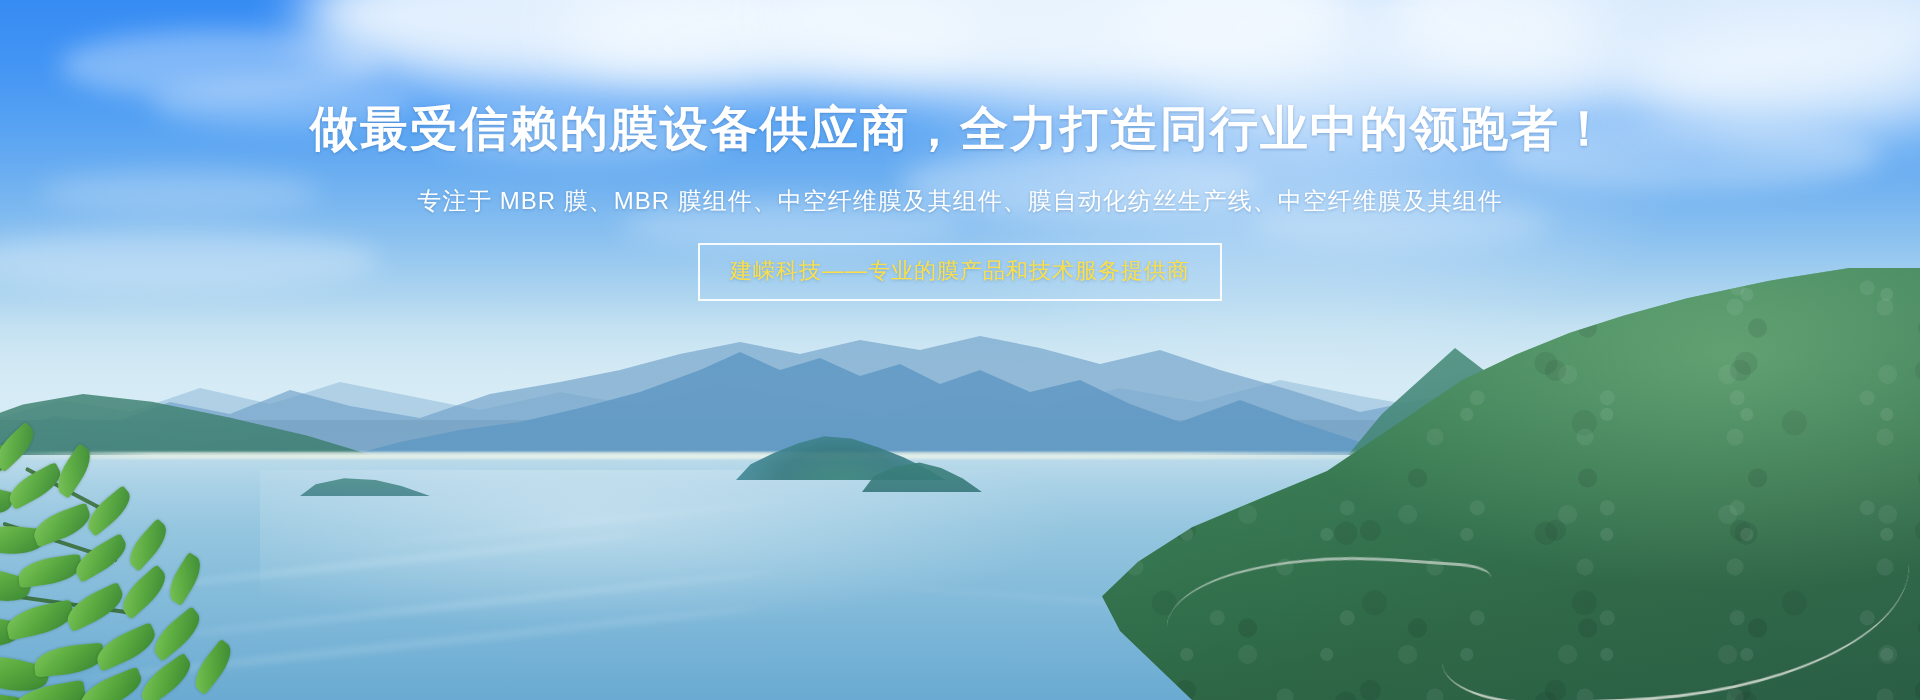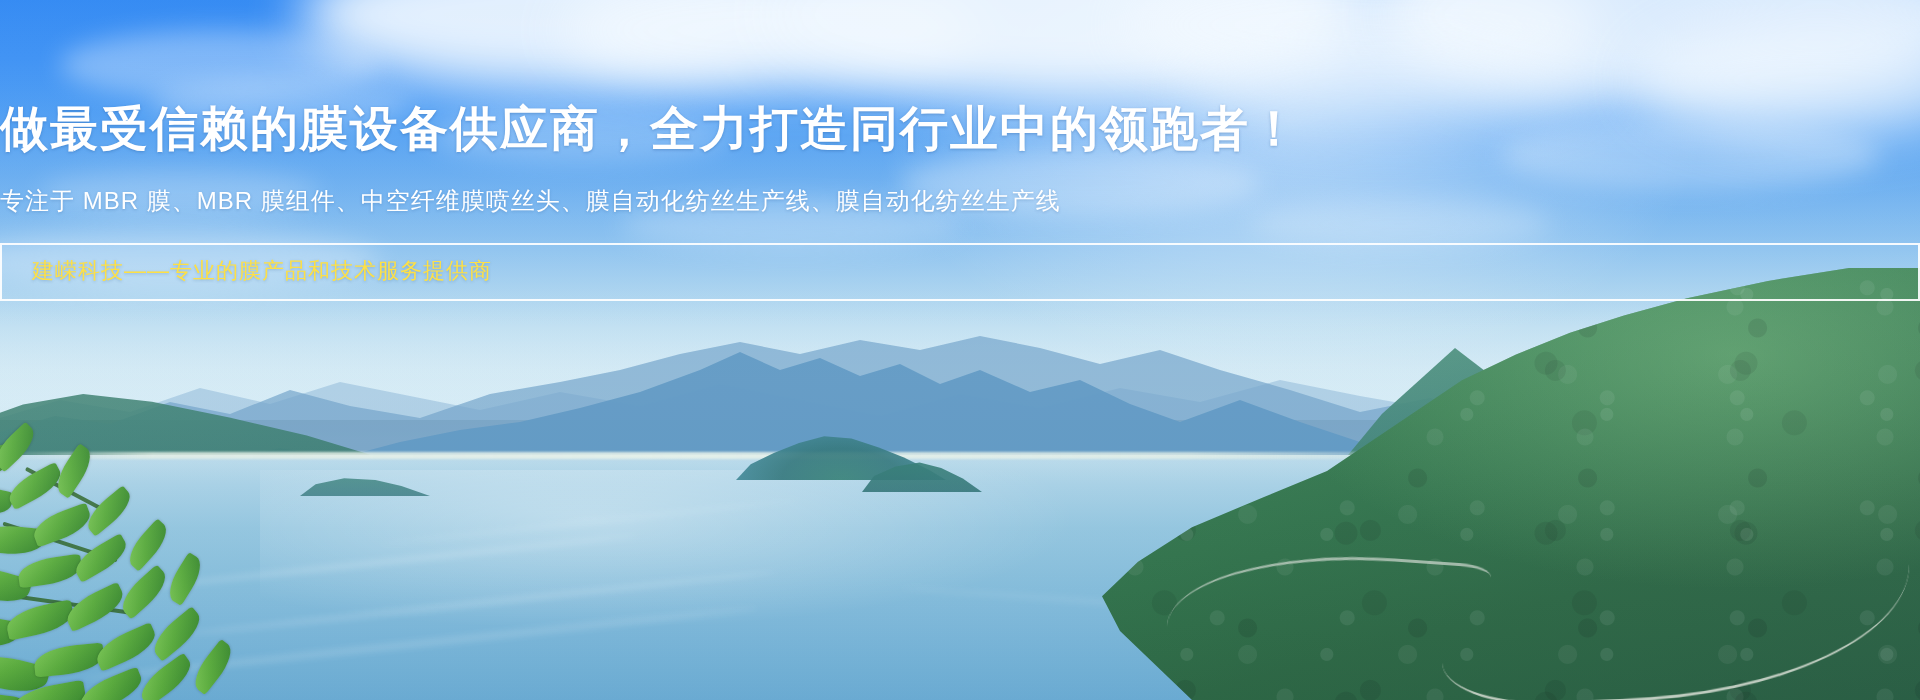--- a/index.html
+++ b/index.html
@@ -213,21 +213,21 @@
   
   .tone {
     position:absolute; inset:0;
     background:linear-gradient(180deg, rgba(120,190,255,.10) 0%, rgba(180,225,250,.12) 45%, rgba(140,205,240,.06) 100%);
     pointer-events:none;
   }
 
   
   .overlay {
     position:absolute; inset:0;
-    display:flex; flex-direction:column; 
+    display:flex; flex-direction:column; align-items:center;
     pointer-events:none;
   }
 
   .headline {
     margin-top:97px;
     font-size:48px;
     font-weight:bold;
     letter-spacing:2px;
     color:#ffffff;
     white-space:nowrap;
@@ -356,21 +356,21 @@
       <div class="leaf" style="left:226px; top:226px; width:54px; height:22px; transform:rotate(-52deg);"></div>
     </div>
 
     <div class="tone"></div>
   </div>
 
   <div class="overlay">
 
     <div class="headline">做最受信赖的膜设备供应商，全力打造同行业中的领跑者！</div>
 
-    <div class="subheadline">专注于 MBR 膜、MBR 膜组件、中空纤维膜喷丝头、膜自动化纺丝生产线、膜自动化纺丝生产线</div>
+    <div class="subheadline">专注于 MBR 膜、MBR 膜组件、中空纤维膜及其组件、膜自动化纺丝生产线、中空纤维膜及其组件</div>
 
     <div class="tagline-box">
       <span class="tagline">建嵘科技——专业的膜产品和技术服务提供商</span>
     </div>
 
   </div>
 
 </div>
 
 </body></html>

